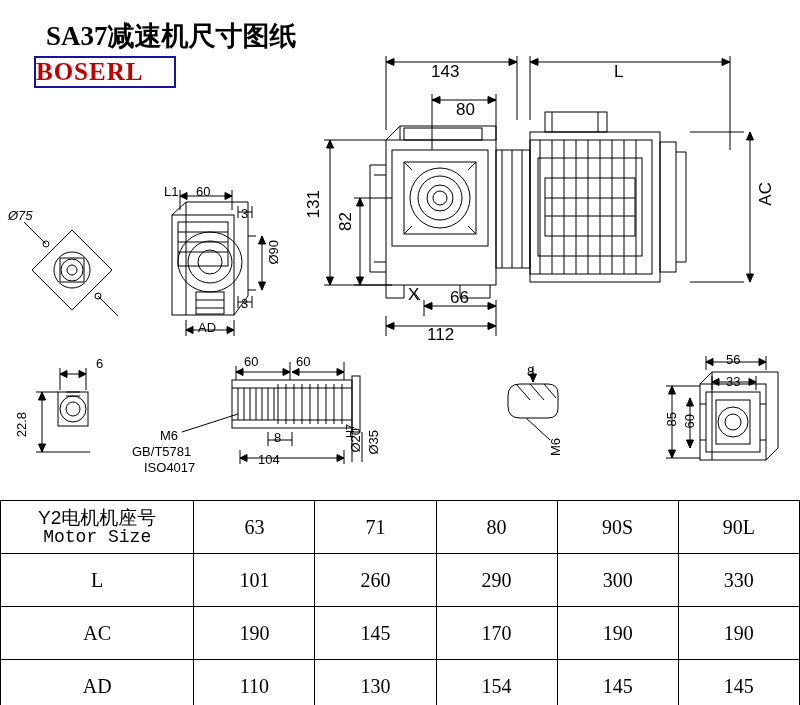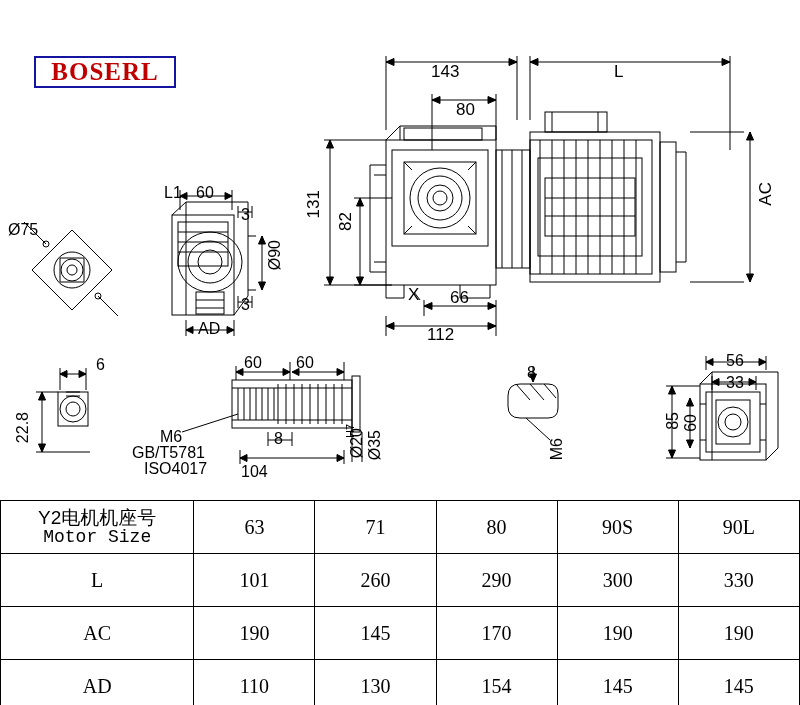--- a/index.html
+++ b/index.html
@@ -10,28 +10,28 @@
   }
   #sheet{position:absolute;left:0;top:0;width:800px;height:705px;}
   .title{
     position:absolute;left:46px;top:18px;
     font-family:"Liberation Serif", serif;
     font-size:27px;font-weight:bold;letter-spacing:0px;
   }
   .logo{
     position:absolute;left:34px;top:56px;width:142px;height:32px;
     border:2px solid #1414a0;box-sizing:border-box;
-    display:flex;align-items:center;justify-content:center;
+    display:flex;align-items:center;justify-content:flex-start;
   }
   .logo span{
     color:#c00000;font-family:"Liberation Serif", serif;
     font-size:25px;font-weight:bold;letter-spacing:1px;
   }
   .dim{position:absolute;font-family:"Liberation Sans", sans-serif;font-size:17px;}
-  .dim.small{font-size:16px;}
+  .dim.small{font-size:13px;}
   .dim.tiny{font-size:11px;}
   .vert{writing-mode:vertical-rl;transform:rotate(180deg);}
   svg{position:absolute;left:0;top:0;}
   
   table{
     position:absolute;left:0;top:500px;width:800px;
     border-collapse:collapse;
     font-family:"Liberation Serif", serif;
   }
   td{
@@ -42,20 +42,21 @@
   td.col{width:120px;}
   .cjk{font-family:"Liberation Sans","DejaVu Sans",sans-serif;font-size:19px;}
   .mono{font-family:"Liberation Mono", monospace;font-size:18px;}
   .hdr-cell{line-height:1.05;}
 </style>
 </head>
 <body>
 
 <div id="sheet">
 
+  <div class="title">SA37减速机尺寸图纸</div>
 
   <div class="logo">
     <span>BOSERL</span>
   </div>
 
   <svg width="800" height="500" viewBox="0 0 800 500">
     <g stroke="#000" fill="none" stroke-width="1">
 
       <rect x="386" y="140" width="110" height="145"></rect>
       <path d="M386 140 L400 126 L496 126 L496 140"></path>
@@ -248,32 +249,32 @@
   <div class="dim" style="left:450px;top:288px;">66</div>
   <div class="dim" style="left:427px;top:325px;">112</div>
   <div class="dim" style="left:408px;top:285px;">X</div>
 
   <div class="dim small" style="left:164px;top:184px;">L1</div>
   <div class="dim small" style="left:196px;top:184px;">60</div>
   <div class="dim small" style="left:241px;top:206px;">3</div>
   <div class="dim small" style="left:241px;top:296px;">3</div>
   <div class="dim small vert" style="left:266px;top:240px;">Ø90</div>
   <div class="dim small" style="left:198px;top:320px;">AD</div>
-  <div class="dim small" style="left:8px;top:221px;">Ø75</div>
+  <div class="dim small" style="left:8px;top:208px;font-style:italic;">Ø75</div>
 
   <div class="dim small" style="left:96px;top:356px;">6</div>
   <div class="dim small vert" style="left:14px;top:412px;">22.8</div>
 
   <div class="dim small" style="left:244px;top:354px;">60</div>
   <div class="dim small" style="left:296px;top:354px;">60</div>
   <div class="dim small" style="left:160px;top:428px;">M6</div>
   <div class="dim small" style="left:132px;top:444px;">GB/T5781</div>
   <div class="dim small" style="left:144px;top:460px;">ISO4017</div>
   <div class="dim small" style="left:274px;top:430px;">8</div>
-  <div class="dim small" style="left:241px;top:452px;margin-top:11px;">104</div>
+  <div class="dim small" style="left:258px;top:452px;">104</div>
   <div class="dim small vert" style="left:348px;top:428px;">Ø20</div>
   <div class="dim tiny vert" style="left:344px;top:424px;">H7</div>
   <div class="dim small vert" style="left:366px;top:430px;">Ø35</div>
 
   <div class="dim small" style="left:527px;top:364px;">8</div>
   <div class="dim small vert" style="left:548px;top:438px;">M6</div>
 
   <div class="dim small" style="left:726px;top:352px;">56</div>
   <div class="dim small" style="left:726px;top:374px;">33</div>
   <div class="dim small vert" style="left:664px;top:412px;">85</div>

